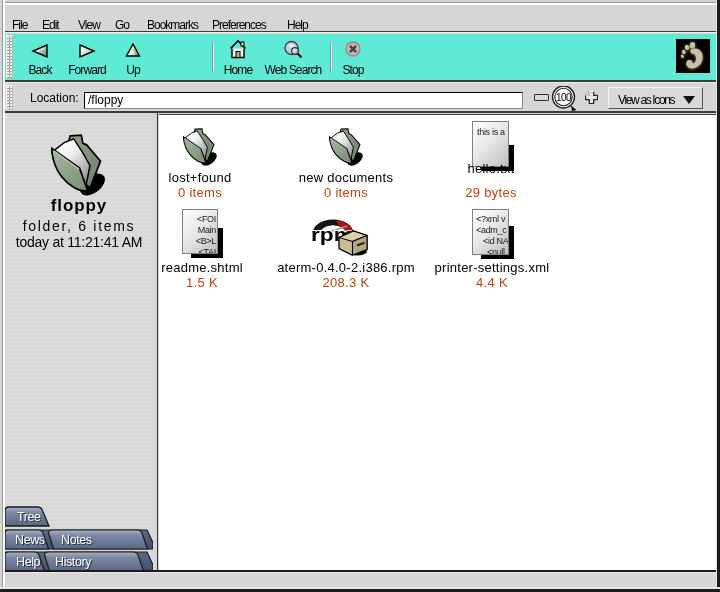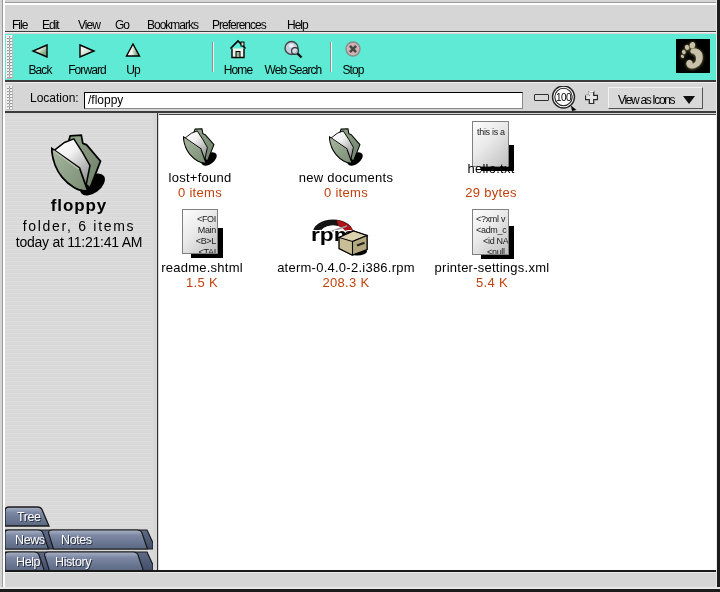--- a/index.html
+++ b/index.html
@@ -309,21 +309,21 @@
     <path d="M45 40.5 L52.5 37.8" stroke="#222" stroke-width="2.2"></path>
   </svg>
 </div>
 <div class="fitem fname" style="left:276px;top:260px;width:140px">aterm-0.4.0-2.i386.rpm</div>
 <div class="fitem fsize" style="left:276px;top:274.5px;width:140px">208.3 K</div>
 
 <div class="page" style="left:472px;top:209px;width:37px;height:46px;padding:4px 0 0 3px;text-align:left">&lt;?xml v<br>&lt;adm_c<br><span style="padding-left:7px">&lt;id NA</span><br><span style="padding-left:11px">&lt;null</span></div>
 <div class="pshadow-r" style="left:509px;top:226px;width:5px;height:33px"></div>
 <div class="pshadow-b" style="left:481px;top:255px;width:33px;height:4px"></div>
 <div class="fitem fname" style="left:422px;top:260px;width:140px">printer-settings.xml</div>
-<div class="fitem fsize" style="left:422px;top:274.5px;width:140px">5.4 K</div>
+<div class="fitem fsize" style="left:422px;top:274.5px;width:140px">4.4 K</div>
 
 <div class="abs" id="statusline"></div>
 <div class="abs" id="statusbar"></div>
 
 <div class="abs" id="frame-top"></div>
 <div class="abs" id="frame-left"></div>
 <div class="abs" id="frame-right"></div>
 <div class="abs" id="frame-bottom"></div>
 
 </body></html>

